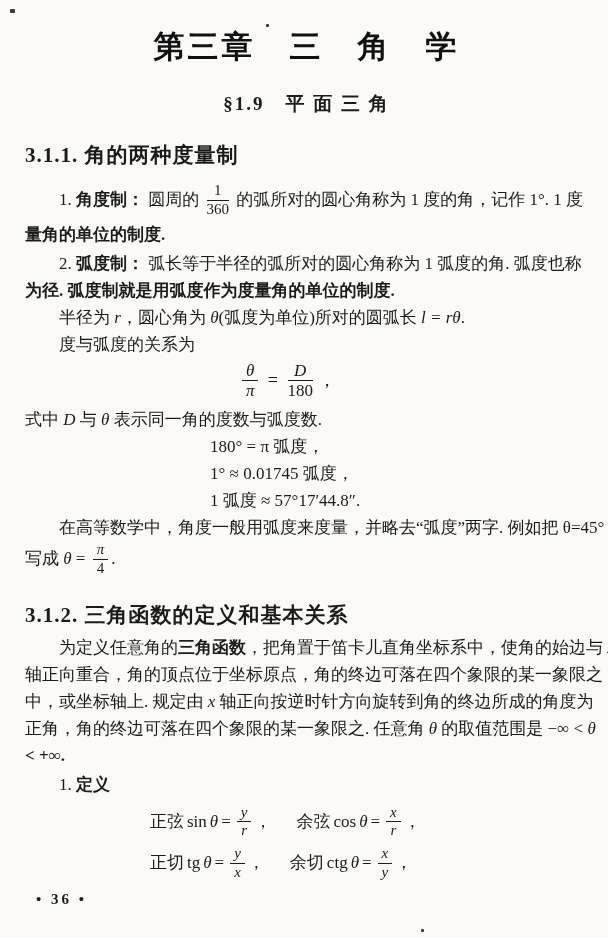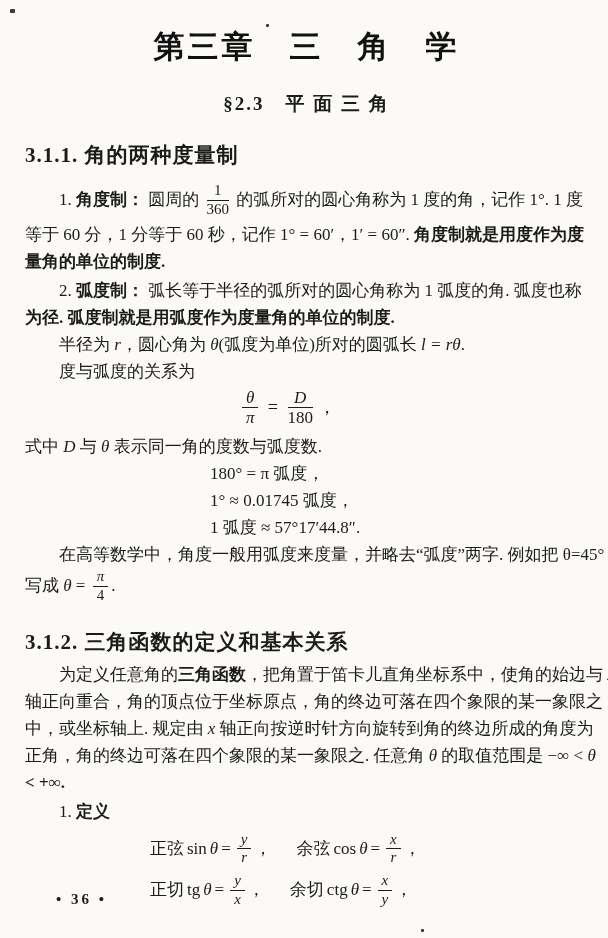--- a/index.html
+++ b/index.html
@@ -42,49 +42,45 @@
   .disp .frac{font-size:17px;margin:2px 5px 4px;}
   .eqblock{margin-left:185px;}
   .defrow{
     display:flex;align-items:center;gap:22px;
     margin:6px 0 0 125px;font-size:17px;white-space:nowrap;
   }
   .defrow.second{margin-top:3px;}
   .def>span{margin-right:3px;}
   .footer{
     position:absolute;left:36px;top:891px;
-    font-size:15px;font-weight:bold;letter-spacing:3px;margin-left:20px;
+    font-size:15px;font-weight:bold;letter-spacing:3px;
   }
   .speck{position:absolute;background:#3a3a3a;border-radius:1px;}
 </style>
 </head>
 <body>
 
 <div class="page">
   <i class="speck" style="left:10px;top:9px;width:5px;height:4px;"></i>
   <i class="speck" style="left:266px;top:24px;width:3px;height:3px;"></i>
   <i class="speck" style="left:421px;top:929px;width:3px;height:3px;"></i>
 
   <div class="content">
 
     <h1 class="chapter">第三章　三　角　学</h1>
-    <h2 class="sectiontitle">§2.3　平 面 三 角</h2>
+    <h2 class="sectiontitle">§1.9　平 面 三 角</h2>
 
     <h3 class="sub">3.1.1. 角的两种度量制</h3>
 
     <div class="line ind mt6">
       <span>1.</span>
       <span class="b">角度制：</span>
       <span>圆周的</span>
       <span class="frac"><span class="fnum">1</span><span class="fden">360</span></span>
       <span>的弧所对的圆心角称为 1 度的角，记作 1°. 1 度</span>
-    </div>
-    <div class="line">
-      <span>等于 60 分，1 分等于 60 秒，记作 1° = 60′，1′ = 60″.</span>
-      <span class="b">角度制就是用度作为度</span>
     </div>
     <div class="line">
       <span class="b">量角的单位的制度.</span>
     </div>
 
     <div class="line ind mt2">
       <span>2.</span>
       <span class="b">弧度制：</span>
       <span>弧长等于半径的弧所对的圆心角称为 1 弧度的角.  弧度也称</span>
     </div>

